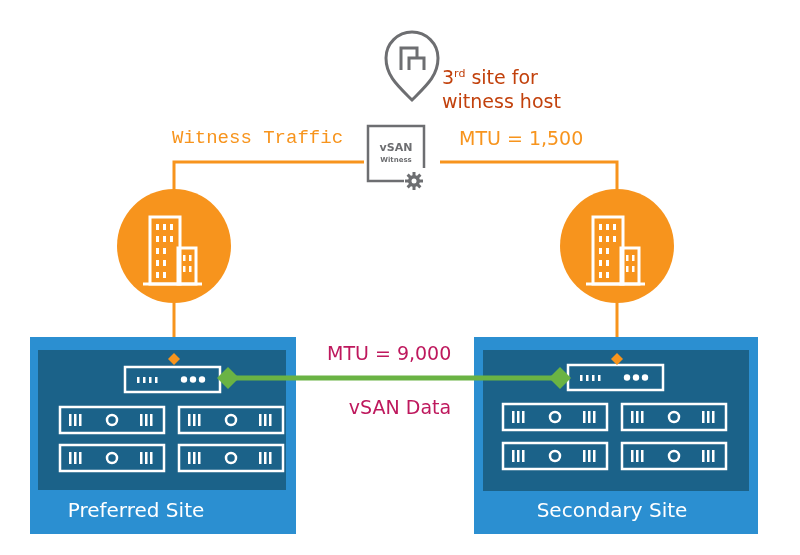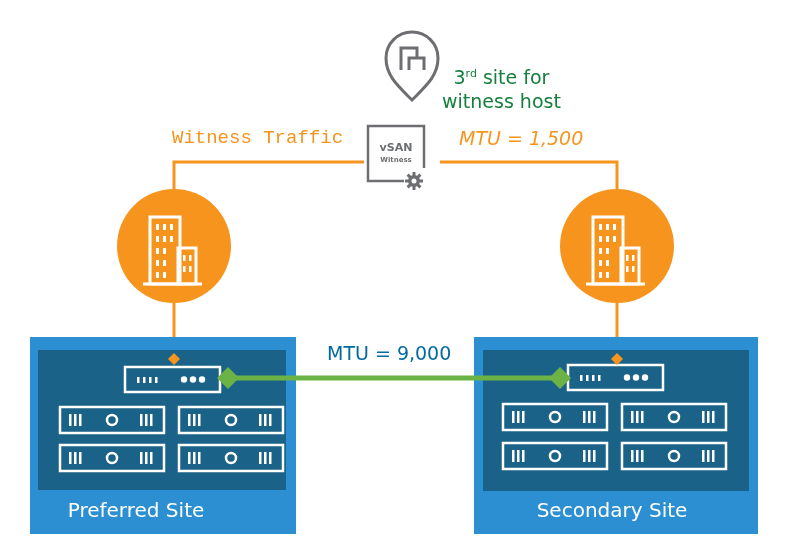--- a/index.html
+++ b/index.html
@@ -1,21 +1,21 @@
 <!DOCTYPE html>
 <html><head>
 <meta charset="utf-8">
 <style>
   html,body{margin:0;padding:0;background:#ffffff;}
   body{width:800px;height:555px;position:relative;overflow:hidden;font-family:"DejaVu Sans","Liberation Sans",sans-serif;}
   svg{position:absolute;left:0;top:0;}
   .lbl{position:absolute;white-space:nowrap;}
   .orange{color:#f7941d;}
-  .green{color:#0369a1;}
-  .gray{color:#15803d;text-align:center;}
+  .green{color:#be185d;}
+  .gray{color:#c2410c;}
   .site-label{position:absolute;color:#ffffff;font-size:20px;text-align:center;}
 </style>
 </head>
 <body>
 
 <svg width="800" height="555" viewBox="0 0 800 555">
 
   <polyline points="364,162 174,162 174,190" fill="none" stroke="#f7941d" stroke-width="3"></polyline>
   <polyline points="440,162 617,162 617,190" fill="none" stroke="#f7941d" stroke-width="3"></polyline>
 
@@ -213,18 +213,19 @@
   <polygon points="617,353 623,359 617,365 611,359" fill="#f7941d"></polygon>
   <polygon points="228,367 239,378 228,389 217,378" fill="#6ab344"></polygon>
   <polygon points="560,367 571,378 560,389 549,378" fill="#6ab344"></polygon>
 </svg>
 
 <div class="lbl gray" style="left:442px;top:62px;font-size:19px;line-height:24px;">
   <span>3</span><sup style="font-size:11px;">rd</sup><span> site for</span><br>
   <span>witness host</span>
 </div>
 <div class="lbl orange" style="left:172px;top:127px;font-size:19px;font-family:Liberation Mono, monospace;">Witness Traffic</div>
-<div class="lbl orange" style="left:459px;top:127px;font-size:19px;font-style:italic;">MTU = 1,500</div>
+<div class="lbl orange" style="left:459px;top:127px;font-size:19px;">MTU = 1,500</div>
 <div class="lbl green" style="left:327px;top:342px;font-size:19px;">MTU = 9,000</div>
 <div class="lbl green" style="left:330px;top:395px;width:140px;text-align:center;font-size:19px;line-height:24px;">
+  <div>vSAN Data</div>
 </div>
 <div class="site-label" style="left:30px;top:498px;width:212px;">Preferred Site</div>
 <div class="site-label" style="left:474px;top:498px;width:276px;">Secondary Site</div>
 
 </body></html>

